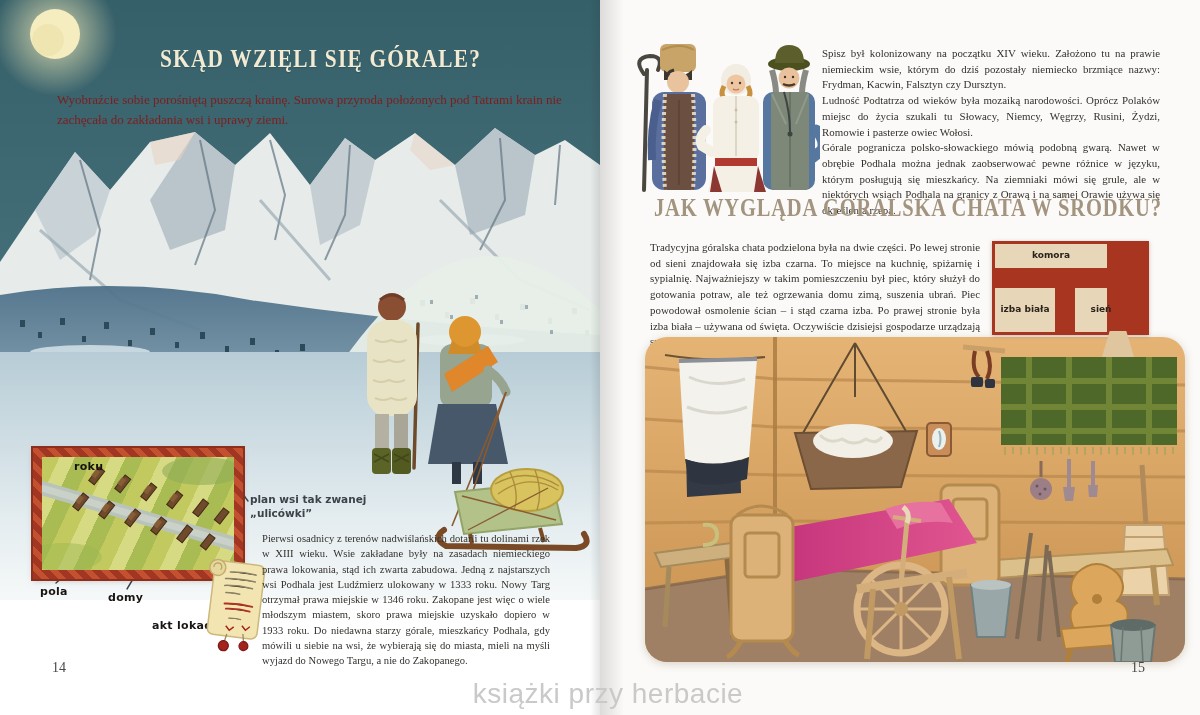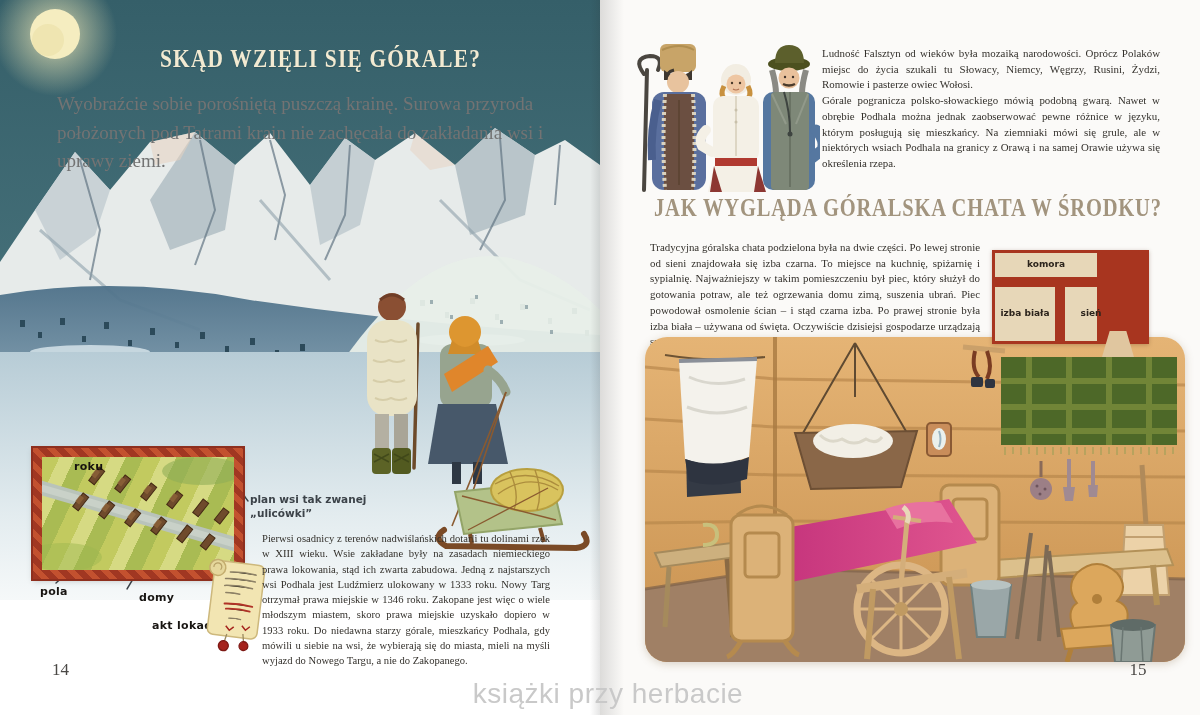--- a/index.html
+++ b/index.html
@@ -12,62 +12,62 @@
   .page-right::before { content:""; position:absolute; left:0; top:0; width:24px; height:100%;
       background:linear-gradient(90deg, rgba(60,60,60,.16), rgba(60,60,60,0)); z-index:5; }
   .page-left::after { content:""; position:absolute; right:0; top:0; width:10px; height:100%;
       background:linear-gradient(90deg, rgba(40,40,40,0), rgba(40,40,40,.12)); z-index:5; }
 
   .scene { position:absolute; left:0; top:0; }
 
   .l-title { position:absolute; left:160px; top:44px; width:320px; font-size:26px; font-weight:bold;
       letter-spacing:1.5px; color:#f2ead2; transform:scaleX(.82); transform-origin:left top;
       white-space:nowrap; z-index:3; text-shadow:0 1px 1px rgba(30,60,65,.35); }
-  .l-intro { position:absolute; left:57px; top:90px; width:515px; font-size:19px; line-height:1.5;
-      color:#737373; z-index:3; }
+  .l-intro { position:absolute; left:57px; top:90px; width:515px; font-size:13px; line-height:1.5;
+      color:#7f1d1d; z-index:3; }
   .l-body { position:absolute; left:262px; top:531px; width:288px; font-size:10.6px; line-height:1.44;
       text-align:justify; color:#33302b; z-index:4; }
-  .pageno { position:absolute; font-size:17px; color:#4a4845; z-index:6; }
+  .pageno { position:absolute; font-size:14px; color:#4a4845; z-index:6; }
   .pageno-left { left:52px; top:660px; }
   .pageno-right { left:527px; top:660px; width:22px; text-align:center; }
 
   .map-frame { position:absolute; left:33px; top:448px; width:210px; height:131px; z-index:4;
       border:9px solid transparent;
       border-image:repeating-linear-gradient(45deg,#a13722 0 6px,#c3512f 6px 12px) 9;
       outline:2px solid #8e2f1e; background:#cdd168;
       box-shadow:0 2px 6px rgba(50,60,60,.25); }
   .map-fields { position:absolute; inset:0;
       background:repeating-linear-gradient(115deg,#c2ca5f 0 16px,#d6da83 16px 30px,#a9bb53 30px 46px); }
   .map-frame svg { position:absolute; inset:0; }
 
   .hand-label { position:absolute; font-family:"DejaVu Sans", sans-serif; font-weight:bold;
       font-size:11px; color:#181512; z-index:4; letter-spacing:.3px; }
   .lbl-ulica { left:74px; top:460px; color:#14110e; }
   .lbl-pola  { left:40px; top:585px; }
-  .lbl-domy  { left:108px; top:591px;margin-left:31px; }
+  .lbl-domy  { left:108px; top:591px; }
   .lbl-akt   { left:152px; top:619px; }
   .plan-caption { position:absolute; left:250px; top:493px; width:128px; z-index:4;
       font-family:"DejaVu Sans", sans-serif; font-weight:bold; font-size:10.5px; line-height:1.3;
       color:#3c4349; }
   .connectors { position:absolute; left:0; top:0; z-index:3; }
   .scroll-art { position:absolute; left:197px; top:555px; z-index:4; }
 
   .figures-art { position:absolute; left:14px; top:30px; }
   .r-top-text { position:absolute; left:222px; top:46px; width:338px; font-size:10.9px; line-height:1.44;
       text-align:justify; color:#33302b; }
   .r-top-text p { margin:0; }
   .r-title { position:absolute; left:0; top:194px; width:600px; text-align:center; font-size:25px;
       font-weight:bold; letter-spacing:1px; color:#a2947e; transform:scaleX(.82);
       transform-origin:center top; white-space:nowrap; }
   .r-body { position:absolute; left:50px; top:240px; width:330px; font-size:10.9px; line-height:1.44;
       text-align:justify; color:#33302b; }
 
-  .floorplan { position:absolute; left:392px; top:250px; width:157px; height:94px; z-index:3;
+  .floorplan { position:absolute; left:392px; top:241px; width:157px; height:94px; z-index:3;
       background:#a8351f; border:3px solid #a8351f; display:grid;
-      grid-template-columns:60px 32px 1fr; grid-template-rows:24px 1fr; gap:10px;
+      grid-template-columns:60px 32px 1fr; grid-template-rows:24px 1fr; gap:20px;
       box-shadow:0 1px 4px rgba(90,50,30,.3); }
   .fp-cell { background:#e7d7b8; display:flex; align-items:center; justify-content:center;
       text-align:center; font-family:"DejaVu Sans", sans-serif; font-weight:bold; font-size:9px;
       line-height:1.25; color:#2c241c; }
   .fp-komora { grid-column:1 / 3; grid-row:1; }
   .fp-biala  { grid-column:1; grid-row:2; }
   .fp-sien   { grid-column:2; grid-row:2;padding-left:20px; }
   .fp-czarna { grid-column:3; grid-row:1 / 3; }
   .fp-tail { position:absolute; left:502px; top:331px; width:32px; height:26px; background:#e0c69f;
       clip-path:polygon(24% 0, 76% 0, 100% 100%, 0 100%); z-index:4; }
@@ -382,21 +382,22 @@
         <path d="M202,100 q10,10 6,20 l-10,8" stroke="#5577a0" stroke-width="11" fill="none" stroke-linecap="round"></path>
         <rect x="157" y="62" width="38" height="98" rx="4" fill="#7e8878"></rect>
         <path d="M176,62 l0,95" stroke="#6a7364" stroke-width="2"></path>
         <path d="M170,62 q6,20 6,40" stroke="#3e4440" stroke-width="2" fill="none"></path>
         <circle cx="176" cy="104" r="2.5" fill="#3e4440"></circle>
         <path d="M158,64 l14,30 M194,64 l-12,30" stroke="#9aa192" stroke-width="2" opacity=".7"></path>
       </g>
     </svg>
 
     <div class="r-top-text">
-      <p>Ludność Falsztyn od wieków była mozaiką narodowości. Oprócz Polaków miejsc do życia szukali tu Słowacy, Niemcy, Węgrzy, Rusini, Żydzi, Romowie i pasterze owiec Wołosi.</p>
+      <p>Spisz był kolonizowany na początku XIV wieku. Założono tu na prawie niemieckim wsie, którym do dziś pozostały niemiecko brzmiące nazwy: Frydman, Kacwin, Falsztyn czy Dursztyn.</p>
+      <p>Ludność Podtatrza od wieków była mozaiką narodowości. Oprócz Polaków miejsc do życia szukali tu Słowacy, Niemcy, Węgrzy, Rusini, Żydzi, Romowie i pasterze owiec Wołosi.</p>
       <p>Górale pogranicza polsko-słowackiego mówią podobną gwarą. Nawet w obrębie Podhala można jednak zaobserwować pewne różnice w języku, którym posługują się mieszkańcy. Na ziemniaki mówi się grule, ale w niektórych wsiach Podhala na granicy z Orawą i na samej Orawie używa się określenia rzepa.</p>
     </div>
 
     <h2 class="r-title">JAK WYGLĄDA GÓRALSKA CHATA W ŚRODKU?</h2>
     <p class="r-body">Tradycyjna góralska chata podzielona była na dwie części. Po lewej stronie od sieni znajdowała się izba czarna. To miejsce na kuchnię, spiżarnię i sypialnię. Najważniejszy w takim pomieszczeniu był piec, który służył do gotowania potraw, ale też ogrzewania domu zimą, suszenia ubrań. Piec powodował osmolenie ścian – i stąd czarna izba. Po prawej stronie była izba biała – używana od święta. Oczywiście dzisiejsi gospodarze urządzają swoje domy już zupełnie inaczej.</p>
 
     <div class="floorplan">
       <div class="fp-cell fp-komora">komora</div>
       <div class="fp-cell fp-biala">izba biała</div>
       <div class="fp-cell fp-sien">sień</div>

